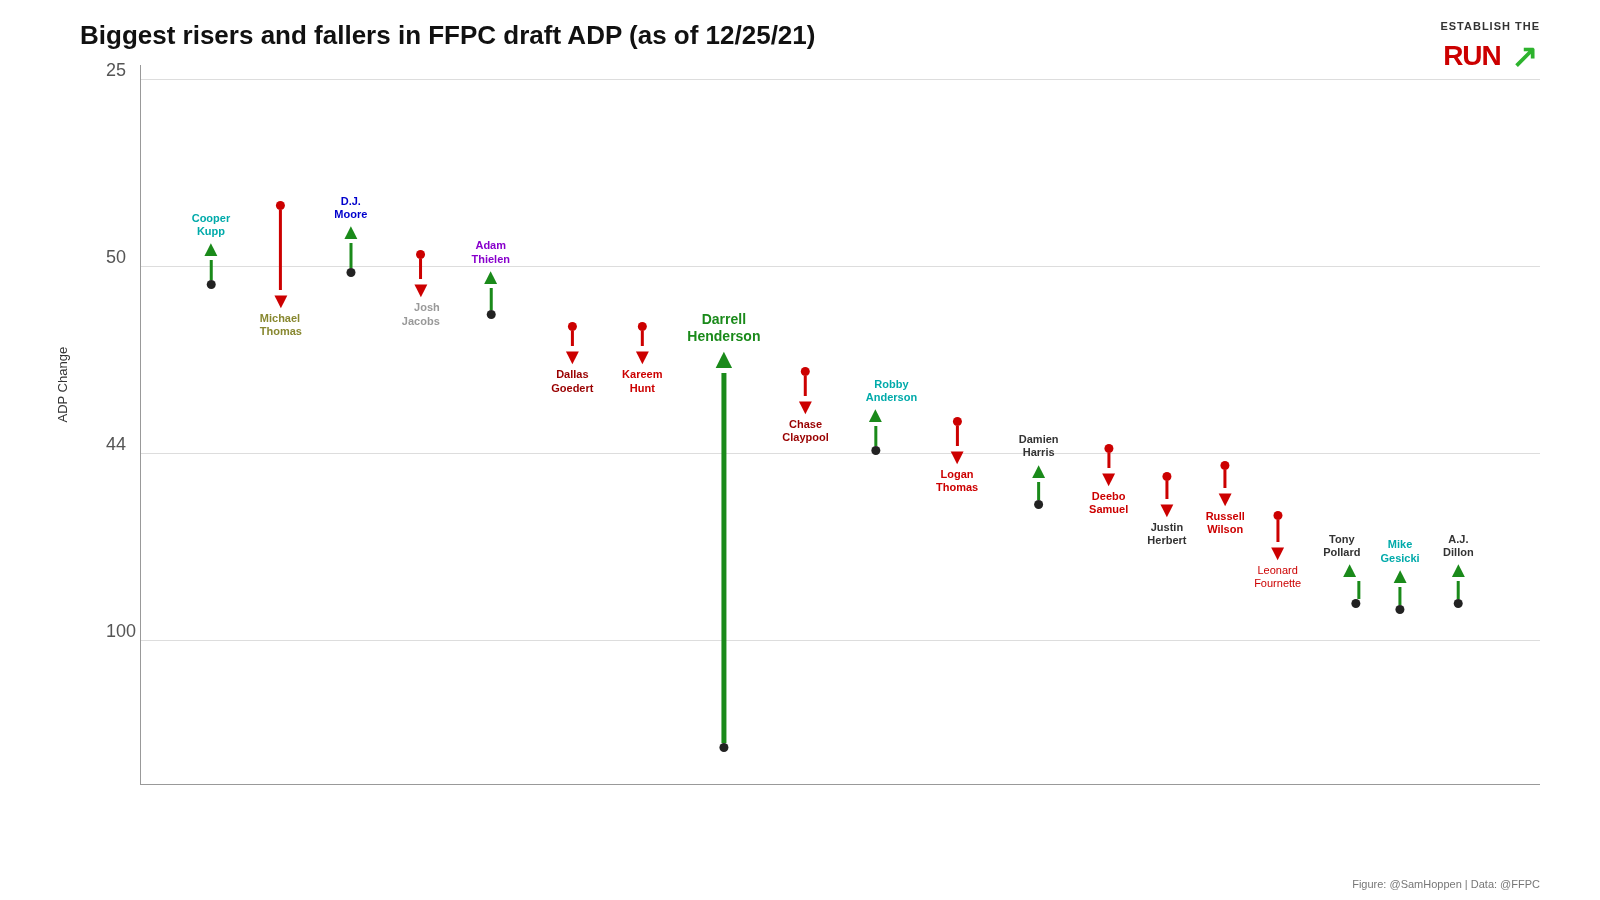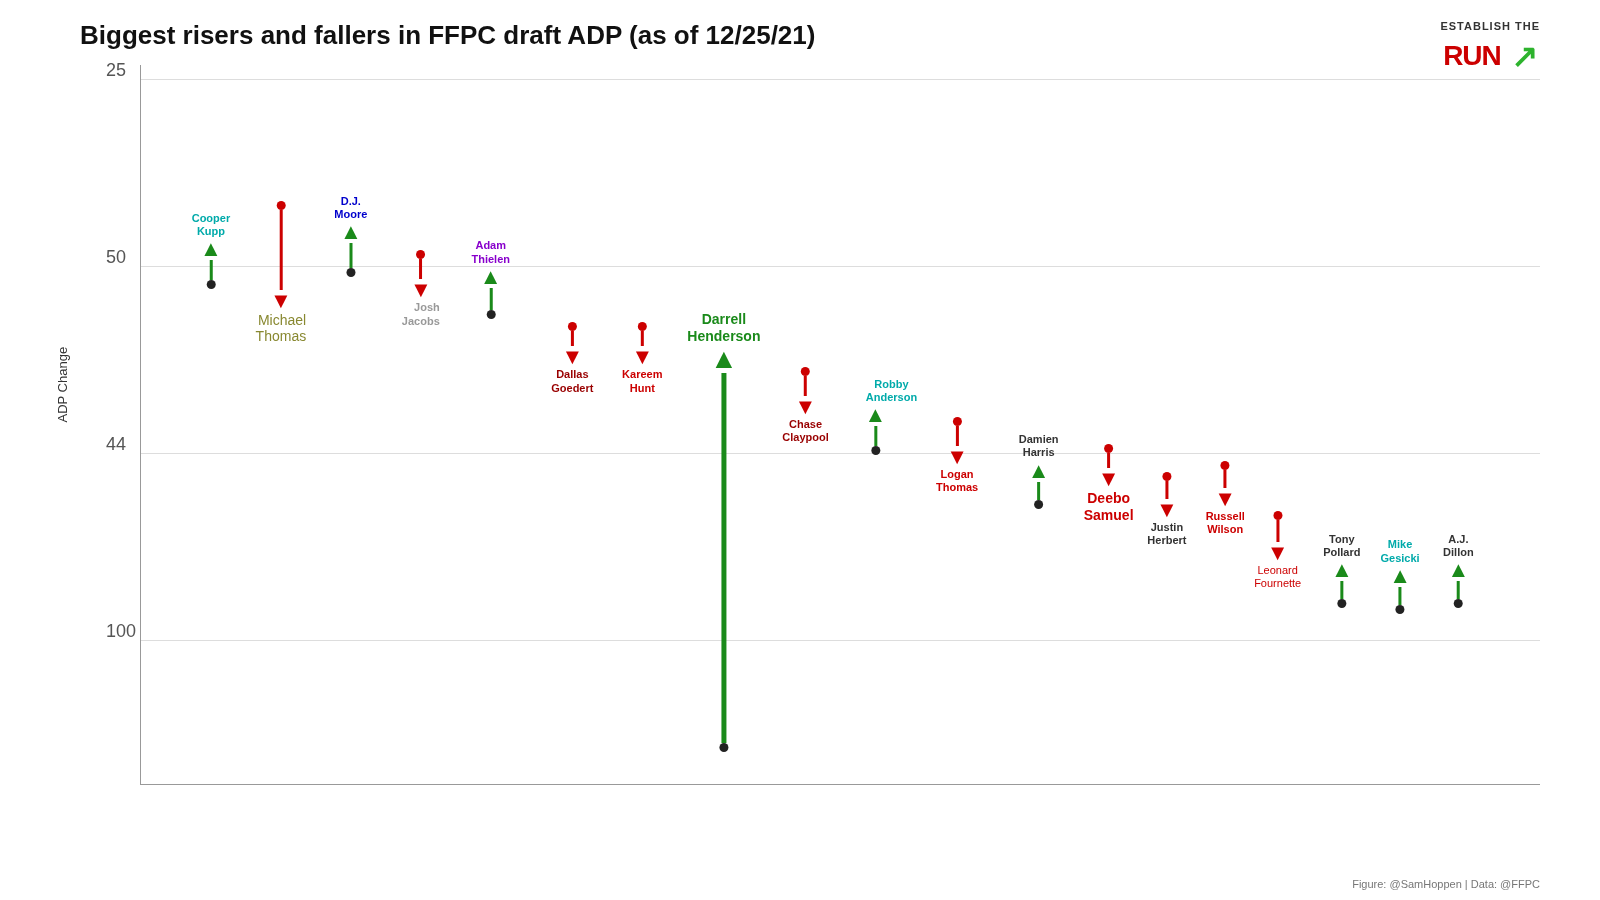--- a/index.html
+++ b/index.html
@@ -132,21 +132,21 @@
     <div style="position: absolute; left: 5%; top: 20.4%; transform: translateX(-50%); display: flex; flex-direction: column; align-items: center;">
           <div style="font-size: 11px; font-weight: bold; color: rgb(0, 170, 170); text-align: center; line-height: 1.2; white-space: nowrap;">Cooper<br>Kupp</div>
           <div style="color: rgb(26, 138, 26); font-size: 22px; line-height: 1;">▲</div>
           <div style="width: 3px; height: 20px; background: rgb(26, 138, 26);"></div>
           <div style="width: 9px; height: 9px; border-radius: 50%; background: rgb(34, 34, 34);"></div>
         </div>
         <div style="position: absolute; left: 10%; top: 18.86%; transform: translateX(-50%); display: flex; flex-direction: column; align-items: center;">
           <div style="width: 9px; height: 9px; border-radius: 50%; background: rgb(204, 0, 0);"></div>
           <div style="width: 3px; height: 80px; background: rgb(204, 0, 0);"></div>
           <div style="color: rgb(204, 0, 0); font-size: 22px; line-height: 1;">▼</div>
-          <div style="font-size: 14px; font-weight: normal; color: rgb(136, 136, 48); text-align: right; line-height: 1.2; white-space: nowrap;">Michael<br>Thomas</div>
+          <div style="font-size: 11px; font-weight: bold; color: rgb(136, 136, 48); text-align: left; line-height: 1.2; white-space: nowrap;">Michael<br>Thomas</div>
         </div>
         <div style="position: absolute; left: 15%; top: 18.09%; transform: translateX(-50%); display: flex; flex-direction: column; align-items: center;">
           <div style="font-size: 11px; font-weight: bold; color: rgb(0, 0, 204); text-align: center; line-height: 1.2; white-space: nowrap;">D.J.<br>Moore</div>
           <div style="color: rgb(26, 138, 26); font-size: 22px; line-height: 1;">▲</div>
           <div style="width: 3px; height: 25px; background: rgb(26, 138, 26);"></div>
           <div style="width: 9px; height: 9px; border-radius: 50%; background: rgb(34, 34, 34);"></div>
         </div>
         <div style="position: absolute; left: 20%; top: 25.79%; transform: translateX(-50%); display: flex; flex-direction: column; align-items: center;">
           <div style="width: 9px; height: 9px; border-radius: 50%; background: rgb(204, 0, 0);"></div>
           <div style="width: 3px; height: 20px; background: rgb(204, 0, 0);"></div>
@@ -198,41 +198,41 @@
         <div style="position: absolute; left: 64.1667%; top: 51.2%; transform: translateX(-50%); display: flex; flex-direction: column; align-items: center;">
           <div style="font-size: 11px; font-weight: bold; color: rgb(51, 51, 51); text-align: center; line-height: 1.2; white-space: nowrap;">Damien<br>Harris</div>
           <div style="color: rgb(26, 138, 26); font-size: 22px; line-height: 1;">▲</div>
           <div style="width: 3px; height: 18px; background: rgb(26, 138, 26);"></div>
           <div style="width: 9px; height: 9px; border-radius: 50%; background: rgb(34, 34, 34);"></div>
         </div>
         <div style="position: absolute; left: 69.1667%; top: 52.74%; transform: translateX(-50%); display: flex; flex-direction: column; align-items: center;">
           <div style="width: 9px; height: 9px; border-radius: 50%; background: rgb(204, 0, 0);"></div>
           <div style="width: 3px; height: 15px; background: rgb(204, 0, 0);"></div>
           <div style="color: rgb(204, 0, 0); font-size: 22px; line-height: 1;">▼</div>
-          <div style="font-size: 14px; font-weight: bold; color: rgb(204, 0, 0); text-align: center; line-height: 1.2; white-space: nowrap;">Deebo<br>Samuel</div>
+          <div style="font-size: 11px; font-weight: bold; color: rgb(204, 0, 0); text-align: center; line-height: 1.2; white-space: nowrap;">Deebo<br>Samuel</div>
         </div>
         <div style="position: absolute; left: 73.3333%; top: 56.59%; transform: translateX(-50%); display: flex; flex-direction: column; align-items: center;">
           <div style="width: 9px; height: 9px; border-radius: 50%; background: rgb(204, 0, 0);"></div>
           <div style="width: 3px; height: 18px; background: rgb(204, 0, 0);"></div>
           <div style="color: rgb(204, 0, 0); font-size: 22px; line-height: 1;">▼</div>
           <div style="font-size: 11px; font-weight: bold; color: rgb(51, 51, 51); text-align: center; line-height: 1.2; white-space: nowrap;">Justin<br>Herbert</div>
         </div>
         <div style="position: absolute; left: 77.5%; top: 55.05%; transform: translateX(-50%); display: flex; flex-direction: column; align-items: center;">
           <div style="width: 9px; height: 9px; border-radius: 50%; background: rgb(204, 0, 0);"></div>
           <div style="width: 3px; height: 18px; background: rgb(204, 0, 0);"></div>
           <div style="color: rgb(204, 0, 0); font-size: 22px; line-height: 1;">▼</div>
           <div style="font-size: 11px; font-weight: bold; color: rgb(204, 0, 0); text-align: center; line-height: 1.2; white-space: nowrap;">Russell<br>Wilson</div>
         </div>
         <div style="position: absolute; left: 81.25%; top: 61.98%; transform: translateX(-50%); display: flex; flex-direction: column; align-items: center;">
           <div style="width: 9px; height: 9px; border-radius: 50%; background: rgb(204, 0, 0);"></div>
           <div style="width: 3px; height: 22px; background: rgb(204, 0, 0);"></div>
           <div style="color: rgb(204, 0, 0); font-size: 22px; line-height: 1;">▼</div>
           <div style="font-size: 11px; font-weight: normal; color: rgb(204, 0, 0); text-align: center; line-height: 1.2; white-space: nowrap;">Leonard<br>Fournette</div>
         </div>
-        <div style="position: absolute; left: 85.8333%; top: 65.06%; transform: translateX(-50%); display: flex; flex-direction: column; align-items: center;">
+        <div style="position: absolute; left: 85.8333%; top: 65.06%; transform: translateX(-50%); display: flex; flex-direction: column; align-items: flex-end;">
           <div style="font-size: 11px; font-weight: bold; color: rgb(51, 51, 51); text-align: center; line-height: 1.2; white-space: nowrap;">Tony<br>Pollard</div>
           <div style="color: rgb(26, 138, 26); font-size: 22px; line-height: 1;">▲</div>
           <div style="width: 3px; height: 18px; background: rgb(26, 138, 26);"></div>
           <div style="width: 9px; height: 9px; border-radius: 50%; background: rgb(34, 34, 34);"></div>
         </div>
         <div style="position: absolute; left: 90%; top: 65.83%; transform: translateX(-50%); display: flex; flex-direction: column; align-items: center;">
           <div style="font-size: 11px; font-weight: bold; color: rgb(0, 170, 170); text-align: center; line-height: 1.2; white-space: nowrap;">Mike<br>Gesicki</div>
           <div style="color: rgb(26, 138, 26); font-size: 22px; line-height: 1;">▲</div>
           <div style="width: 3px; height: 18px; background: rgb(26, 138, 26);"></div>
           <div style="width: 9px; height: 9px; border-radius: 50%; background: rgb(34, 34, 34);"></div>

